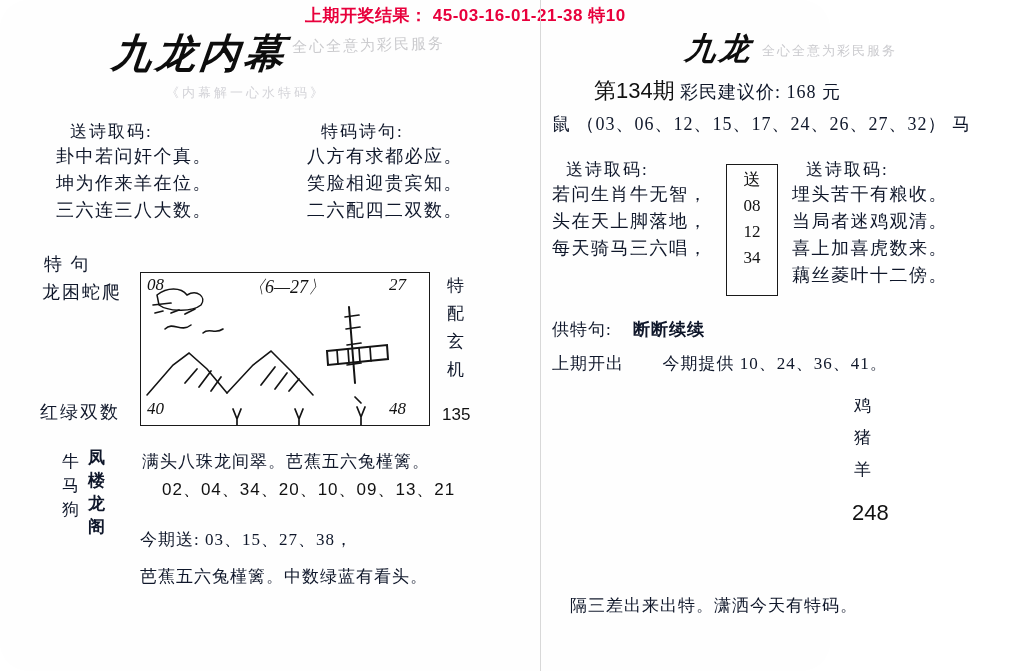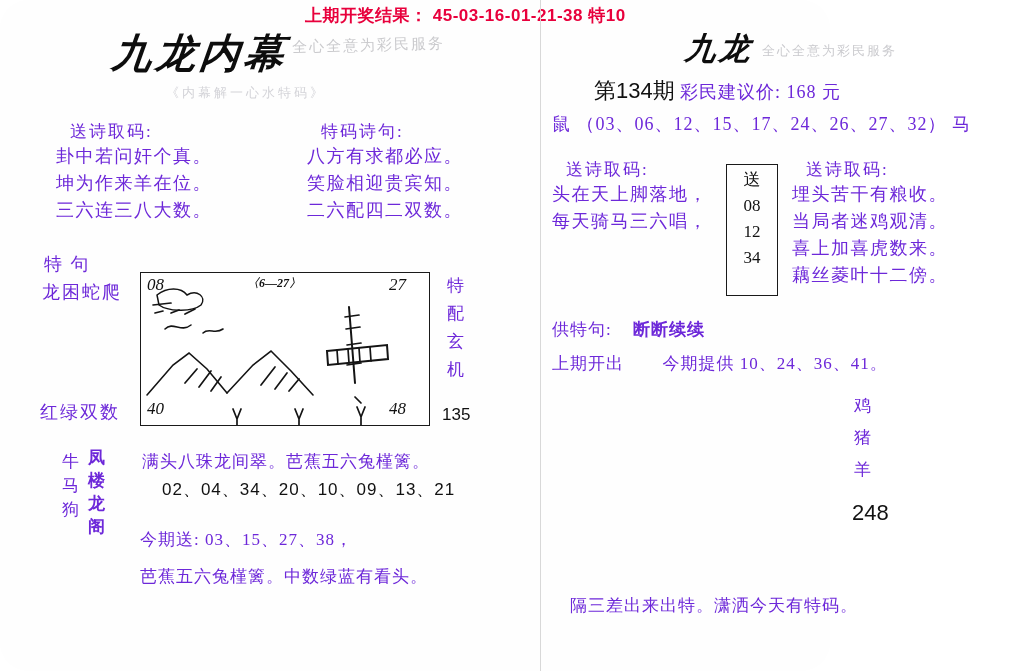--- a/index.html
+++ b/index.html
@@ -71,21 +71,21 @@
     left: 166px;
     top: 84px;
     font-size: 13px;
     color: #c9c9cf;
     letter-spacing: 3px;
     white-space: nowrap;
     opacity: 0.8;
   }
   .hand {
     font-family: "Liberation Serif", "DejaVu Serif", serif;
-    color: #6d28d9;
+    color: #0f172a;
   }
   .poem-head {
     font-size: 17px;
     letter-spacing: 2px;
     white-space: nowrap;
   }
   .poem-line {
     font-size: 18px;
     letter-spacing: 1.5px;
     white-space: nowrap;
@@ -395,21 +395,21 @@
           <path d="M186 78 L246 72 L247 86 L187 92 Z" stroke-width="2"></path>
           <path d="M196 77 L197 91 M207 76 L208 90 M218 75 L219 89 M229 74 L230 88"></path>
 
           <path d="M92 136 L96 146 M100 136 L96 146 M96 146 L96 152"></path>
           <path d="M154 136 L158 146 M162 136 L158 146 M158 146 L158 152"></path>
           <path d="M216 134 L220 144 M224 134 L220 144 M220 144 L220 152"></path>
           <path d="M214 124 L220 130"></path>
         </g>
       </svg>
       <div class="box-num" style="left:6px; top:2px;">08</div>
-      <div class="box-num" style="left:106px; top:2px; font-size:12px;font-weight:bold;">〈6—27〉</div>
+      <div class="box-num" style="left:106px; top:2px; font-size:18px;">〈6—27〉</div>
       <div class="box-num" style="left:248px; top:2px;">27</div>
       <div class="box-num" style="left:6px; top:126px;">40</div>
       <div class="box-num" style="left:248px; top:126px;">48</div>
     </div>
 
     <div class="right-of-box hand">
       <div>特</div>
       <div>配</div>
       <div>玄</div>
       <div>机</div>
@@ -436,20 +436,21 @@
     </div>
 
     <div class="zodiac-row hand">
       <span>鼠</span>
       <span>（03、06、12、15、17、24、26、27、32）</span>
       <span>马</span>
     </div>
 
     <div class="r-poem-a">
       <div class="poem-head hand">送诗取码:</div>
+      <div class="poem-line hand">若问生肖牛无智，</div>
       <div class="poem-line hand">头在天上脚落地，</div>
       <div class="poem-line hand">每天骑马三六唱，</div>
     </div>
 
     <div class="send-box">
       <div>送</div>
       <div>08</div>
       <div>12</div>
       <div>34</div>
     </div>

